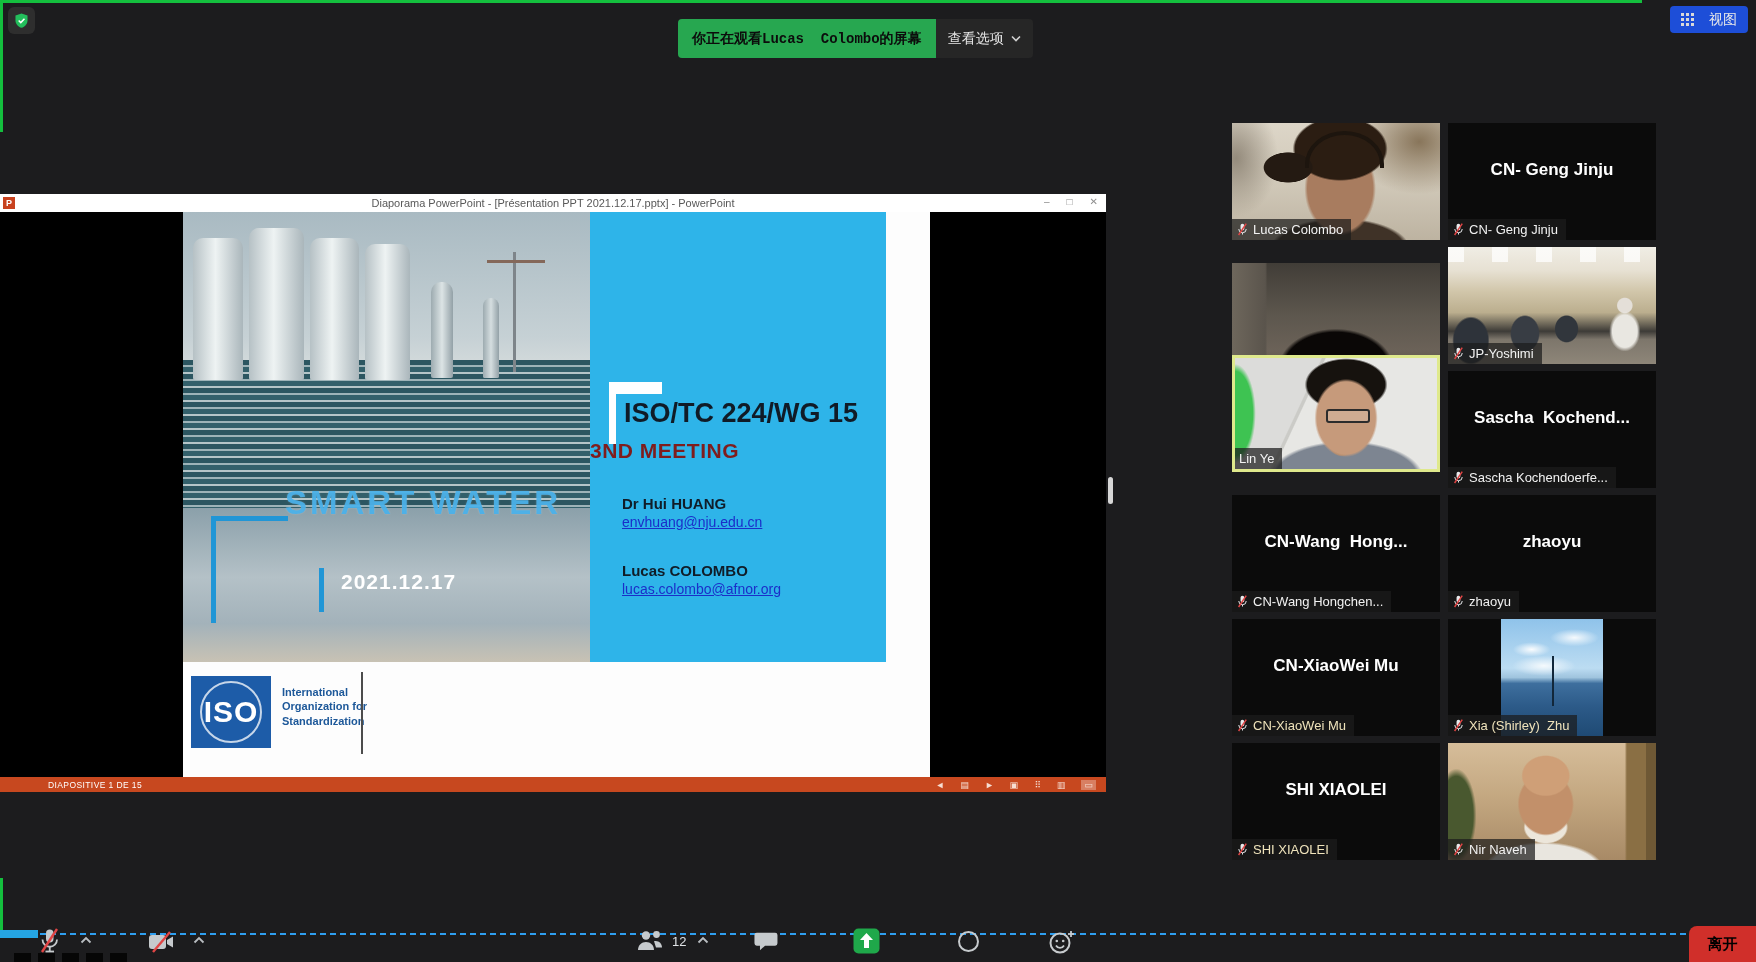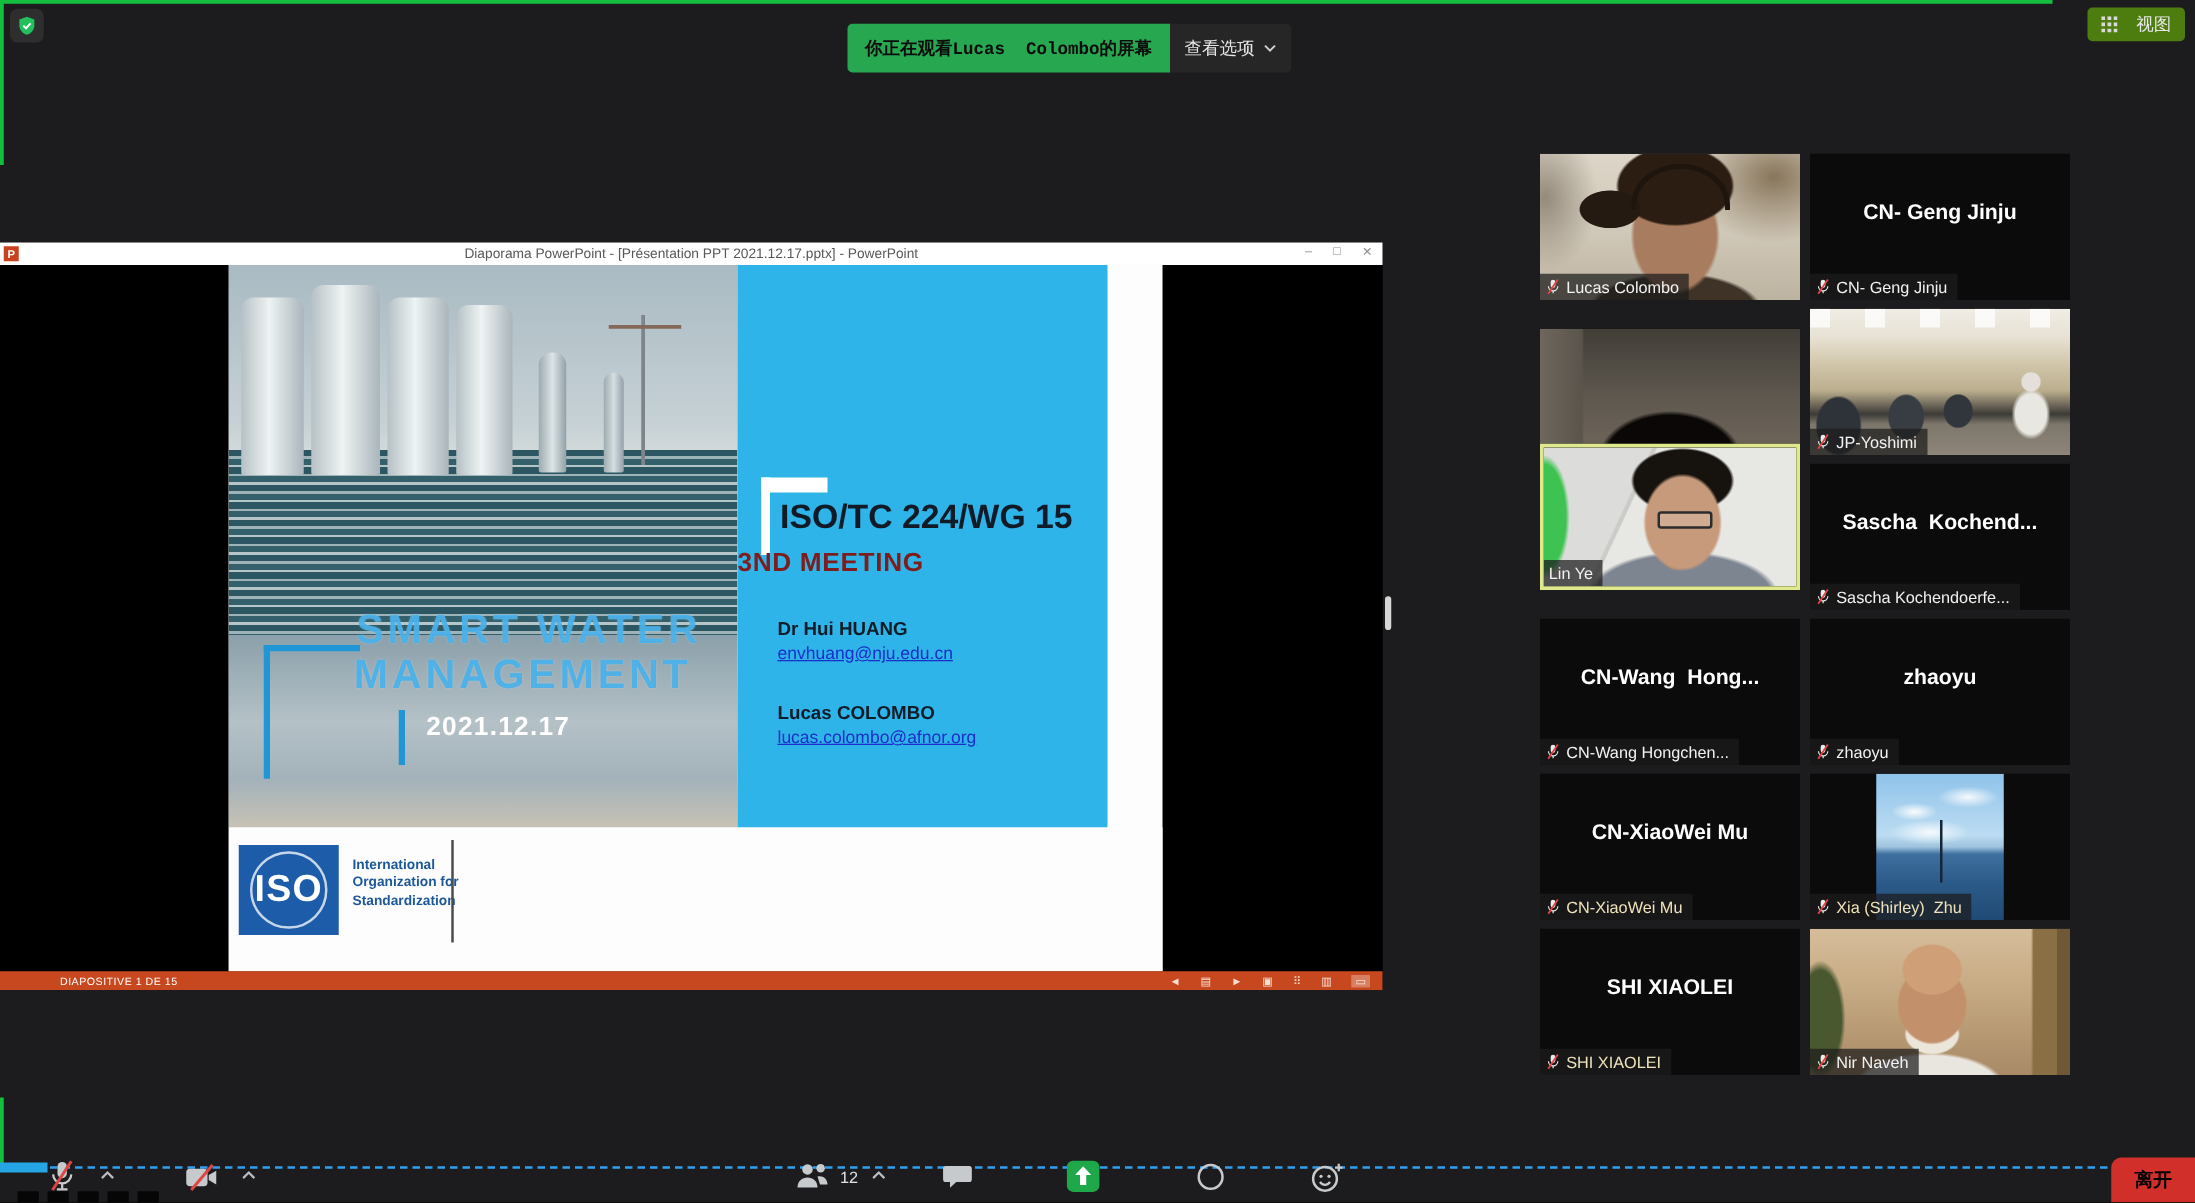--- a/index.html
+++ b/index.html
@@ -13,21 +13,21 @@
   .share-left-b{left:0;top:878px;width:3px;height:56px;background:#14bf3e;}
 
   
   .security-btn{left:8px;top:7px;width:27px;height:27px;background:#2e2e2e;border-radius:6px;
     display:flex;align-items:center;justify-content:center;}
   .watch-bar{left:678px;top:19px;height:39px;display:flex;font-family:Liberation Mono, monospace;}
   .watch-pill{background:#27a750;color:#0c0c0c;font-size:14px;font-weight:bold;
     padding:0 14px;border-radius:4px 0 0 4px;display:flex;align-items:center;white-space:pre;}
   .view-options{background:#262626;color:#e6e6e6;font-size:14px;padding:0 12px;
     border-radius:0 4px 4px 0;display:flex;align-items:center;gap:7px;cursor:default;}
-  .view-btn{right:8px;top:6px;height:27px;background:#4d7c0f;border-radius:4px;color:#e8e8e8;
+  .view-btn{right:8px;top:6px;height:27px;background:#1d4ed8;border-radius:4px;color:#e8e8e8;
     font-size:14px;display:flex;align-items:center;gap:15px;padding:0 11px;}
 
   
   .ppt-window{left:0;top:194px;width:1106px;height:598px;background:#000;}
   .ppt-titlebar{position:absolute;left:0;top:0;right:0;height:18px;background:#fff;}
   .ppt-app-icon{position:absolute;left:3px;top:3px;width:12px;height:12px;background:#c8421f;
     color:#fff;font-size:9px;font-weight:bold;display:flex;align-items:center;justify-content:center;}
   .ppt-title{position:absolute;left:0;right:0;top:3px;text-align:center;font-size:11px;color:#585858;}
   .ppt-controls{position:absolute;right:8px;top:2px;display:flex;gap:17px;color:#8f8f8f;font-size:10px;}
   .ppt-controls span{cursor:default;}
@@ -222,21 +222,20 @@
           <div class="water"></div>
           <div class="tank t1"></div>
           <div class="tank t2"></div>
           <div class="tank t3"></div>
           <div class="tank t4"></div>
           <div class="tank t5"></div>
           <div class="tank t6"></div>
           <div class="crane"></div>
           <div class="photo-bracket"></div>
           <div class="wm l1">SMART WATER</div>
-          <div class="wm l2">MANAGEMENT</div>
           <div class="date-tick"></div>
           <div class="slide-date">2021.12.17</div>
         </div>
 
         <div class="blue-panel">
           <div class="corner-bracket"></div>
           <div class="slide-title">ISO/TC 224/WG 15</div>
           <div class="meeting-no">3ND MEETING</div>
           <div class="contact-name c1n">Dr Hui HUANG</div>
           <div class="contact-mail c1m">envhuang@nju.edu.cn</div>

